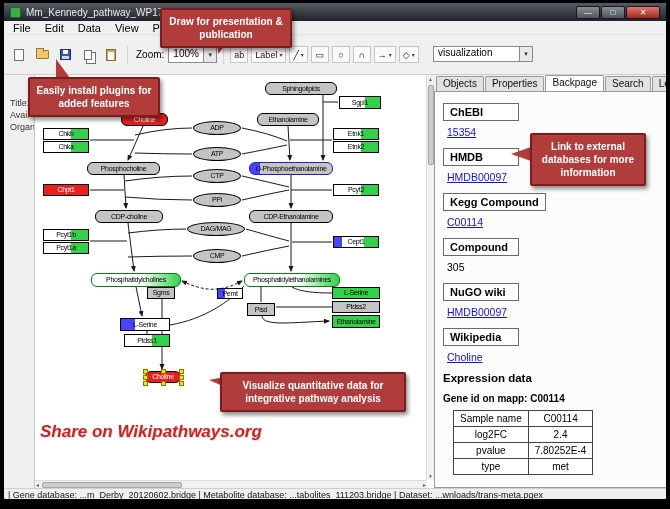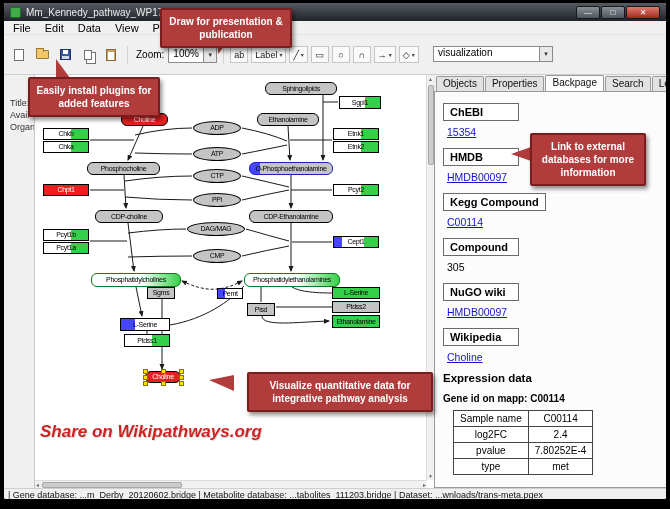--- a/index.html
+++ b/index.html
@@ -27,21 +27,21 @@
   .tb-group{display:flex;align-items:center;gap:3px}
   .tbtn{width:20px;height:18px;display:inline-flex;align-items:center;justify-content:center;border:1px solid transparent}
   .tbtn.tool{width:auto;min-width:18px;height:17px;padding:0 3px;font-size:9px;border:1px solid #c6c6c6;background:#fafafa;gap:2px;color:#222}
   .caret{font-size:6px;color:#444}
   .tb-sep{width:1px;height:18px;background:#d2d2d2;margin:0 6px}
   .zoom-label{font-size:10px;margin:0 4px 0 2px}
   .combo{display:inline-flex;align-items:flex-start;background:#fff;border:1px solid #8a8a8a;height:16px}
   .combo-val{font-size:10px;padding:0 4px;min-width:34px;white-space:nowrap}
   .combo-arrow{width:13px;align-self:stretch;background:#e8e8e8;border-left:1px solid #8a8a8a;font-size:7px;
     display:inline-flex;align-items:center;justify-content:center;color:#333}
-  .combo.viz{position:absolute;left:429px;top:11px;width:120px}
+  .combo.viz{position:absolute;left:429px;top:11px;width:100px}
   .combo.viz .combo-val{flex:1}
 
   
   .icon{display:inline-block;position:relative}
   .icon-new-file{width:10px;height:12px;background:#fff;border:1px solid #707070}
   .icon-open-folder{width:13px;height:9px;background:#f3c76a;border:1px solid #9a7a30;border-radius:1px}
   .icon-open-folder::before{content:"";position:absolute;top:-3px;left:-1px;width:6px;height:3px;background:#f3c76a;border:1px solid #9a7a30;border-bottom:none}
   .icon-save-disk{width:11px;height:11px;background:#3a57a0;border:1px solid #20306a}
   .icon-save-disk::before{content:"";position:absolute;top:0;left:2px;width:5px;height:4px;background:#fff}
   .icon-save-disk::after{content:"";position:absolute;bottom:0;left:1px;width:7px;height:3px;background:#cfd6e8}
@@ -105,21 +105,21 @@
   
   .callout{position:absolute;background:#b03c3c;border:2px solid #7a1d1d;color:#fff;font-weight:bold;font-size:10px;
     text-align:center;padding:5px 6px;border-radius:2px;box-shadow:2px 3px 4px rgba(0,0,0,.45);z-index:60;line-height:1.3}
   .pt{position:absolute;width:0;height:0;z-index:59}
   .co-draw{left:160px;top:8px;width:132px}
   .pt-draw{left:218px;top:37px;border-top:17px solid #b03c3c;border-right:13px solid transparent}
   .co-plugins{left:28px;top:77px;width:132px}
   .pt-plugins{left:56px;top:59px;border-bottom:19px solid #b03c3c;border-right:14px solid transparent}
   .co-link{left:530px;top:133px;width:116px}
   .pt-link{left:511px;top:147px;border-right:20px solid #b03c3c;border-top:7px solid transparent;border-bottom:7px solid transparent}
-  .co-visualize{left:247px;top:372px;width:186px}
+  .co-visualize{left:220px;top:372px;width:186px}
   .pt-visualize{left:209px;top:375px;border-right:25px solid #b03c3c;border-top:5px solid transparent;border-bottom:11px solid transparent}
   .share{position:absolute;left:40px;top:422px;font-size:17px;font-style:italic;font-weight:bold;color:#cf2323;z-index:55;
     text-shadow:1px 1px 1px rgba(0,0,0,.15)}
 </style>
 </head>
 <body>
 
 <div class="window">
 
   <div class="titlebar">

